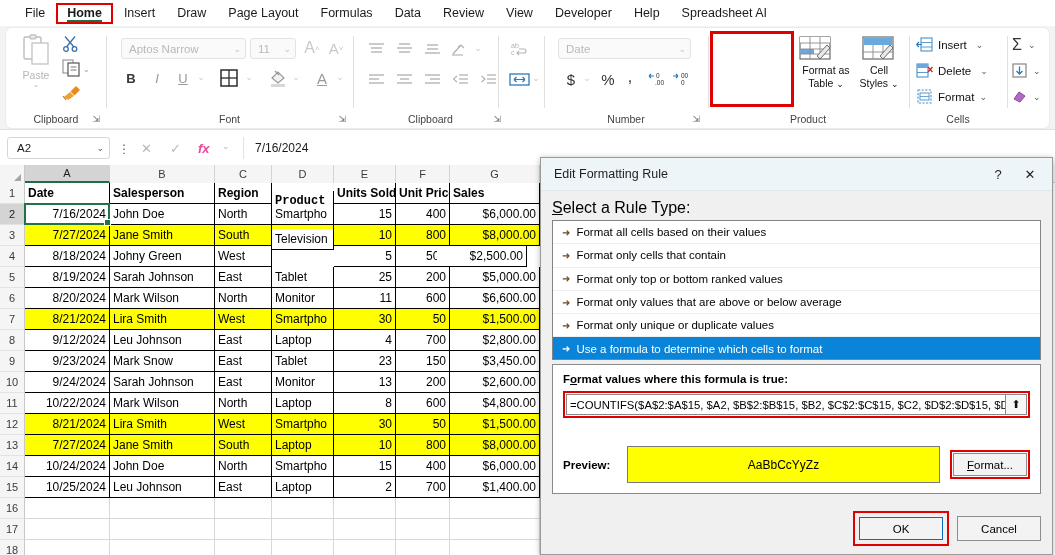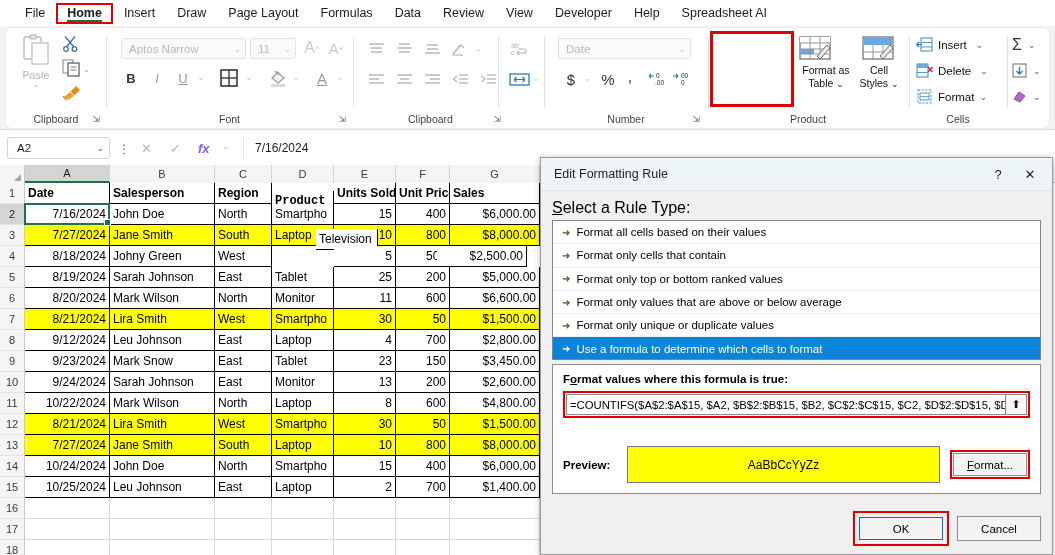--- a/index.html
+++ b/index.html
@@ -524,21 +524,21 @@
   </div>
 
   <div class="fbar">
     <div class="namebox">
       <span>A2</span>
       <span class="cc">⌄</span>
     </div>
     <div class="fb-dots">⋮</div>
     <div class="fb-ic" style="left:141px;">✕</div>
     <div class="fb-ic" style="left:170px;">✓</div>
-    <div class="fb-ic" style="left:198px;color:#8b5cf6;font-style:italic;font-weight:bold;">fx</div>
+    <div class="fb-ic" style="left:198px;color:#ec4899;font-style:italic;font-weight:bold;">fx</div>
     <div class="fb-ic" style="left:222px;font-size:9px;">⌄</div>
     <div class="fb-input">7/16/2024</div>
   </div>
 
   <div class="sheet">
     <div class="colhead"></div>
     <div class="corner"></div>
     <div id="col-headers">
         <div class="ch selcol" style="left: 25px; width: 85px;">A</div>
         <div class="ch" style="left: 110px; width: 105px;">B</div>
@@ -586,21 +586,21 @@
         <div class="cell num hl" style="left: 25px; width: 85px; top: 60px;">7/27/2024</div>
         <div class="cell hl" style="left: 110px; width: 105px; top: 60px;">Jane Smith</div>
         <div class="cell hl" style="left: 215px; width: 57px; top: 60px;">South</div>
         <div class="cell hl" style="left: 272px; width: 62px; top: 60px;">Laptop</div>
         <div class="cell num hl" style="left: 334px; width: 62px; top: 60px;">10</div>
         <div class="cell num hl" style="left: 396px; width: 54px; top: 60px;">800</div>
         <div class="cell num hl" style="left: 450px; width: 90px; top: 60px;">$8,000.00</div>
         <div class="cell num " style="left: 25px; width: 85px; top: 81px;">8/18/2024</div>
         <div class="cell " style="left: 110px; width: 105px; top: 81px;">Johny Green</div>
         <div class="cell " style="left: 215px; width: 57px; top: 81px;">West</div>
-        <div class="cell " style="left: 272px; width: 62px; top: 64px; margin-left: 44px;">Television</div>
+        <div class="cell " style="left: 272px; width: 62px; top: 64px;">Television</div>
         <div class="cell num " style="left: 334px; width: 62px; top: 81px;">5</div>
         <div class="cell num " style="left: 396px; width: 54px; top: 81px;">500</div>
         <div class="cell num " style="left: 437px; width: 90px; top: 81px;">$2,500.00</div>
         <div class="cell num " style="left: 25px; width: 85px; top: 102px;">8/19/2024</div>
         <div class="cell " style="left: 110px; width: 105px; top: 102px;">Sarah Johnson</div>
         <div class="cell " style="left: 215px; width: 57px; top: 102px;">East</div>
         <div class="cell " style="left: 272px; width: 62px; top: 102px;">Tablet</div>
         <div class="cell num " style="left: 334px; width: 62px; top: 102px;">25</div>
         <div class="cell num " style="left: 396px; width: 54px; top: 102px;">200</div>
         <div class="cell num " style="left: 450px; width: 90px; top: 102px;">$5,000.00</div>

